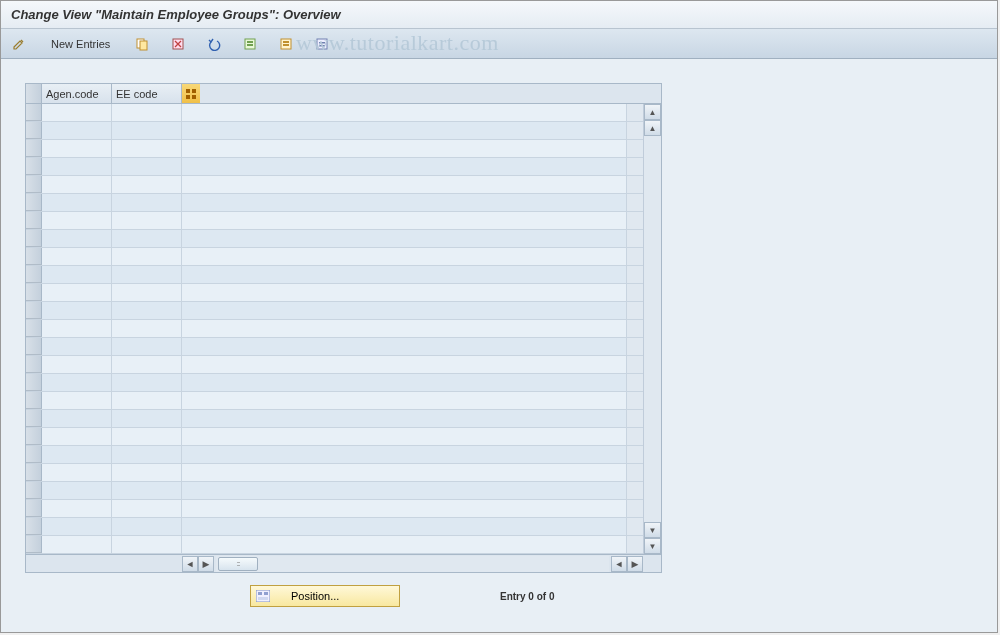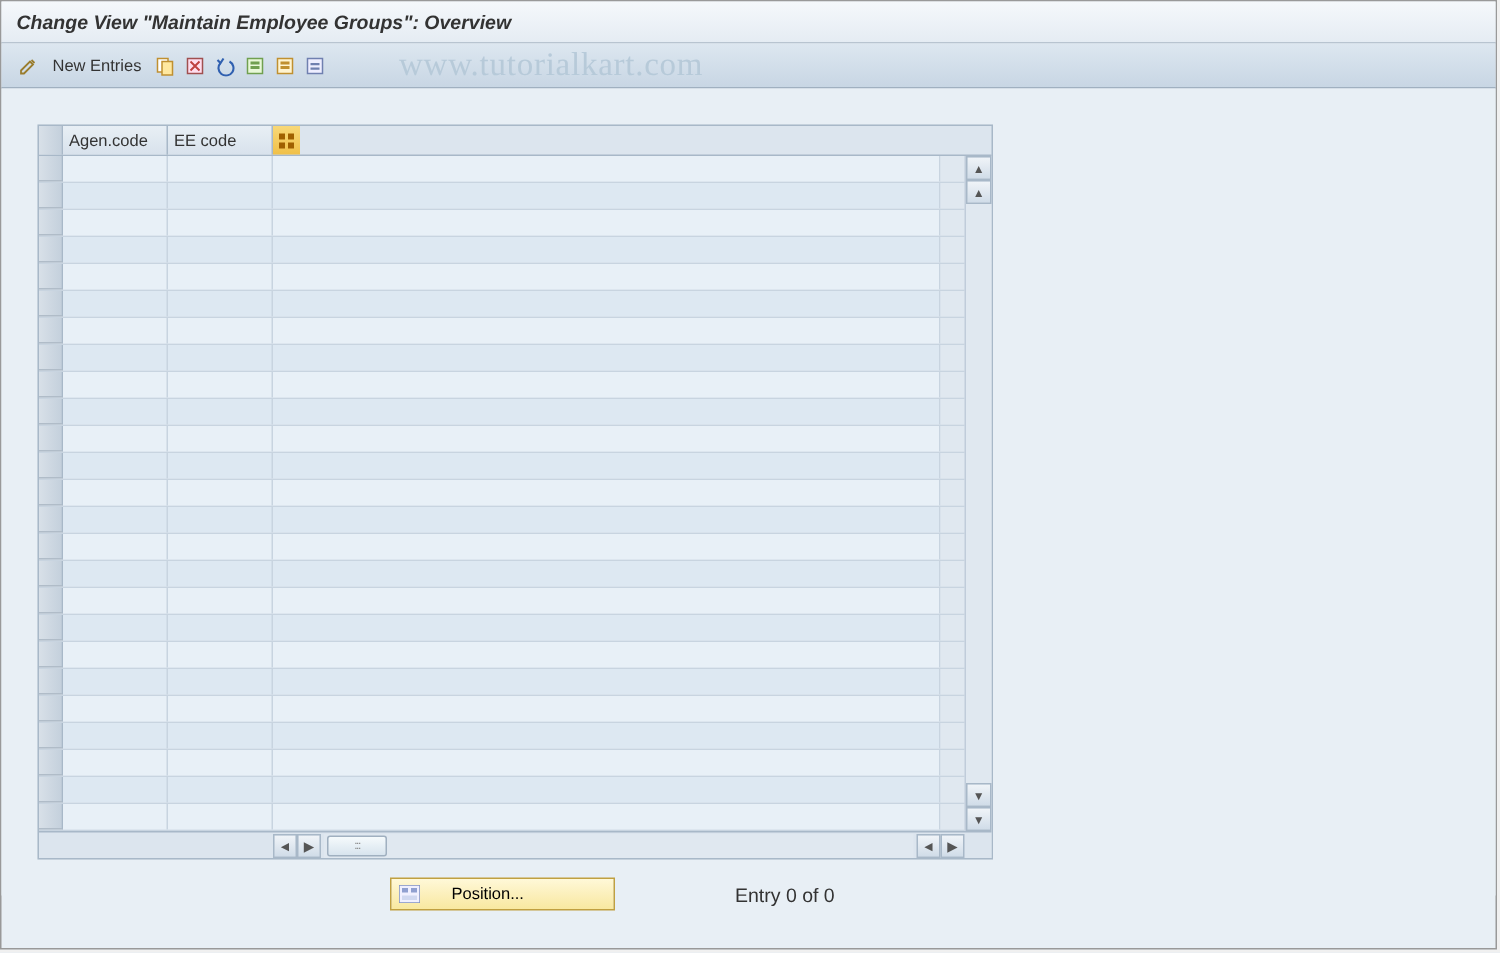--- a/index.html
+++ b/index.html
@@ -16,34 +16,34 @@
       font-weight: bold;
       color: #333;
     }
     
     .toolbar {
       background: linear-gradient(to bottom, #dde7f0 0%, #c8d6e4 100%);
       padding: 4px 8px;
       border-bottom: 1px solid #a0b0c0;
       display: flex;
       align-items: center;
-      gap: 0;
+      gap: 16px;
       height: 30px;
     }
     
     .tb-btn {
       width: 20px; height: 20px;
       display: inline-flex; align-items: center; justify-content: center;
       cursor: pointer;
       border-radius: 2px;
     }
     .tb-text { font-size: 11px; color: #333; padding: 0 6px; cursor: pointer; }
     .watermark {
       position: absolute;
-      left: 266px; top: 30px;
+      left: 296px; top: 30px;
       font-size: 22px;
       color: rgba(180,200,215,0.9);
       font-family: Georgia, serif;
       pointer-events: none;
       letter-spacing: 0.5px;
     }
     
     .content-area {
       padding: 24px;
       background: #e8eff5;
@@ -164,38 +164,38 @@
       cursor: pointer;
     }
     .h-track { flex: 1; height: 16px; background: #e0e8f0; position: relative; margin: 0 2px; }
     .h-thumb { position: absolute; left: 2px; top: 1px; width: 40px; height: 14px;
       background: linear-gradient(to bottom, #f5fafc, #d8e4ee);
       border: 1px solid #a0b0c0; border-radius: 2px; }
     .h-thumb::after { content: ":::"; font-size: 8px; color: #888; position: absolute; left: 50%; top: 50%; transform: translate(-50%,-52%); letter-spacing: -1px; }
     
     .bottom-bar {
       position: absolute;
-      left: 10px; right: 0;
+      left: 0; right: 0;
       bottom: 20px;
       padding: 8px 10px;
       display: flex;
       align-items: center;
     }
     .pos-btn {
       margin-left: 240px;
       width: 150px; height: 22px;
       background: linear-gradient(to bottom, #fff8d8, #f8e8a0);
       border: 1px solid #c0a040;
       font-size: 11px;
       display: flex; align-items: center;
       padding: 0 4px;
       cursor: pointer;
     }
     .pos-icon { width: 16px; height: 14px; margin-right: 20px; display:inline-flex; align-items:center; justify-content:center; }
-    .entry-text { margin-left: 80px; font-size: 13px; color: #333; }
+    .entry-text { margin-left: 100px; font-size: 10px; color: #333; font-weight: bold; }
   </style>
 </head>
 <body>
 
 <div class="container">
 
   <div class="title-bar">Change View "Maintain Employee Groups": Overview</div>
 
   <div class="toolbar">
     <span class="tb-btn">

